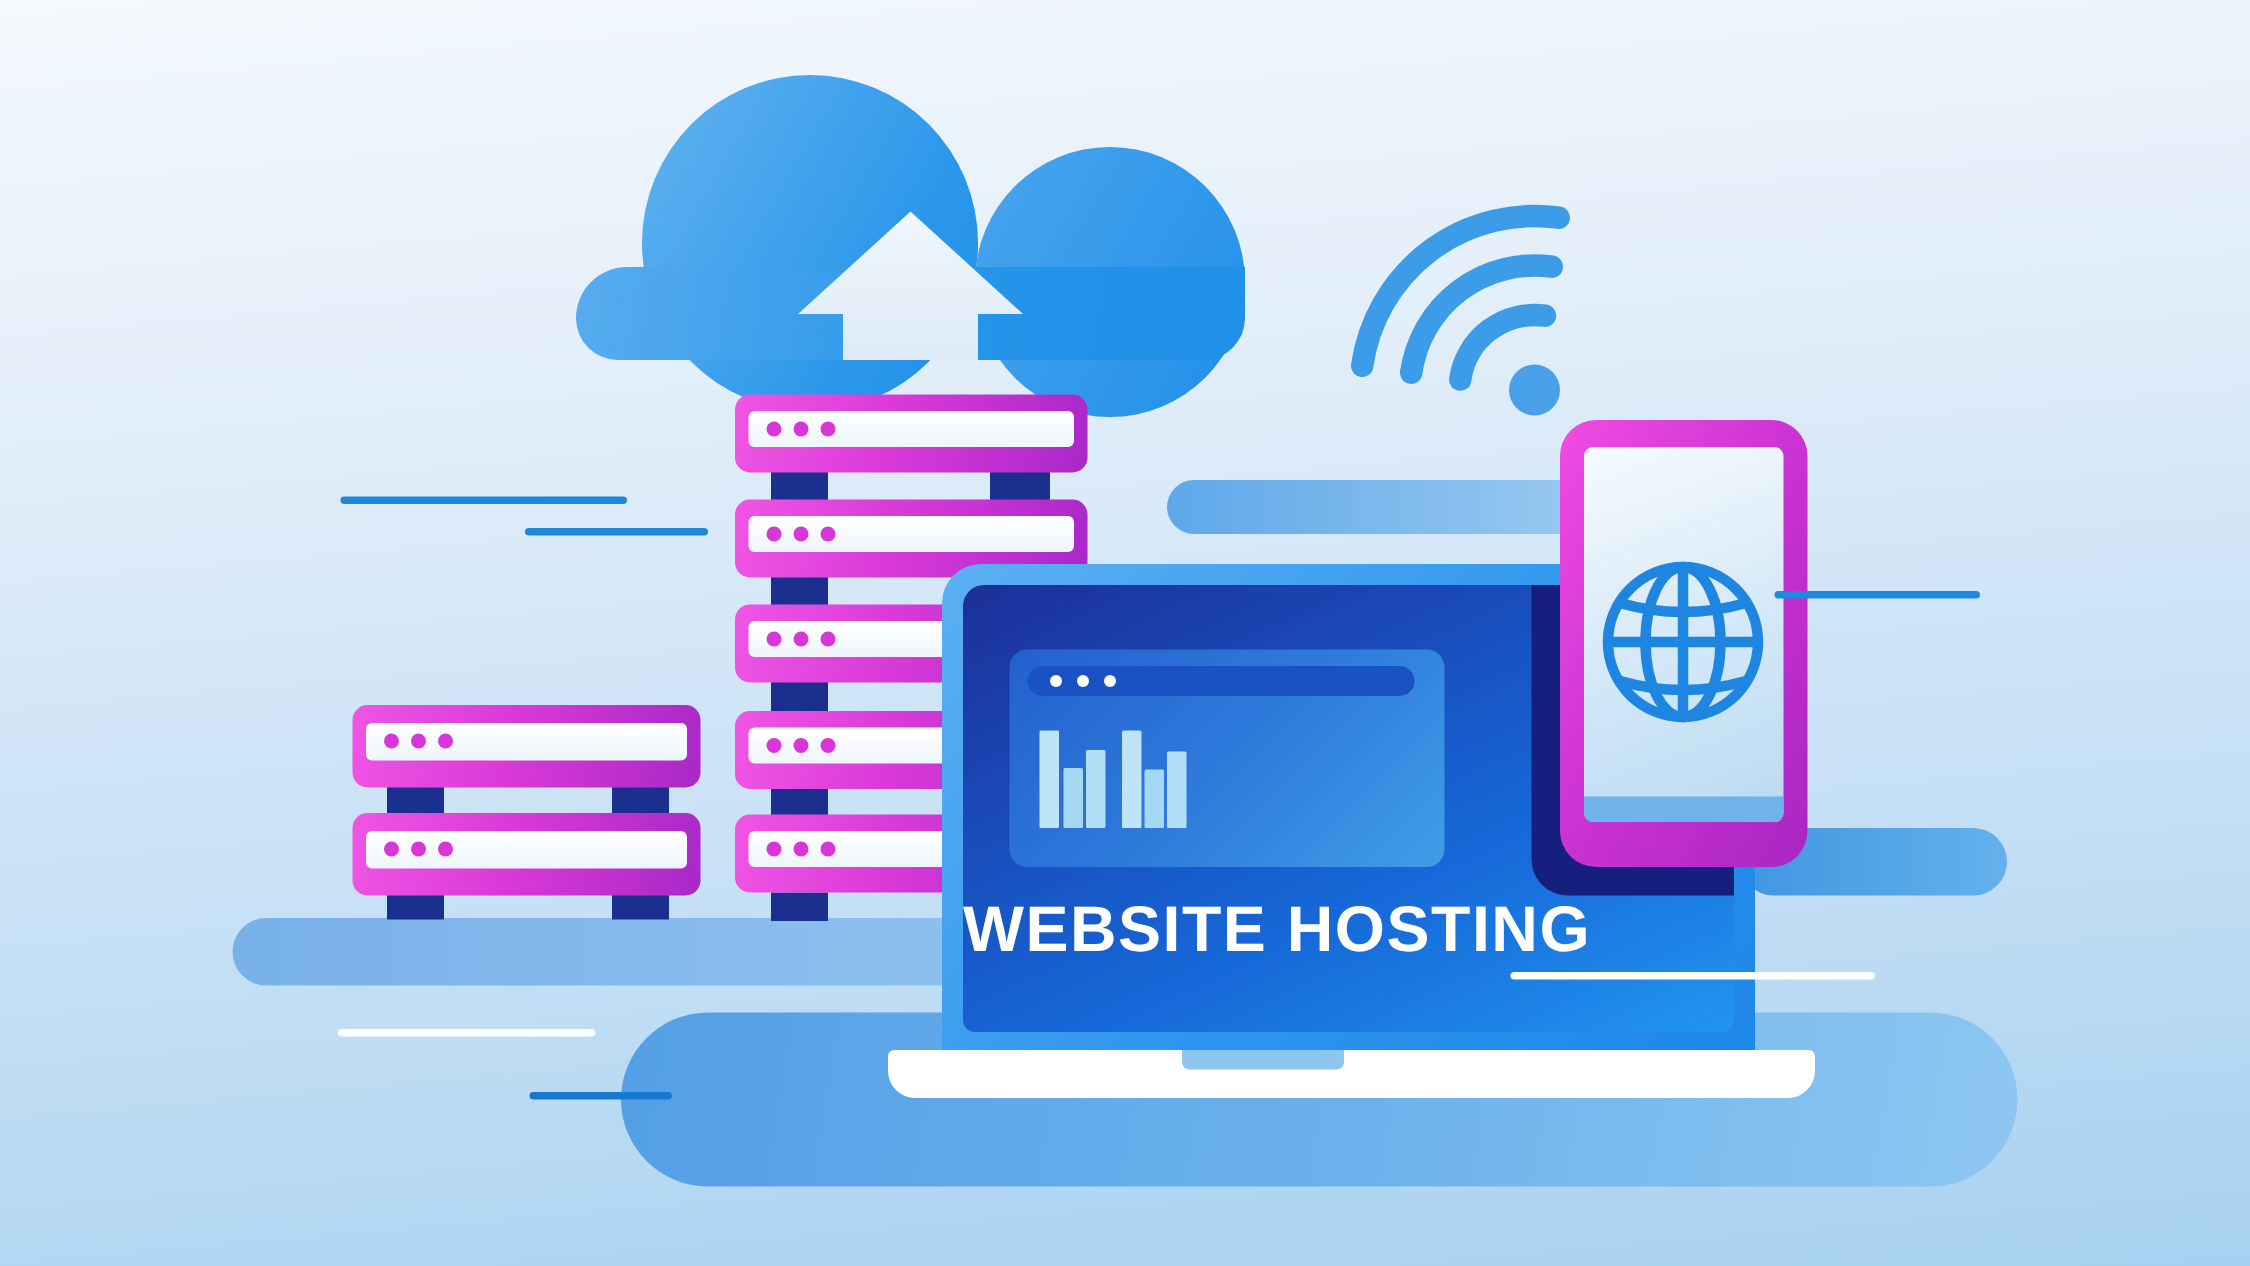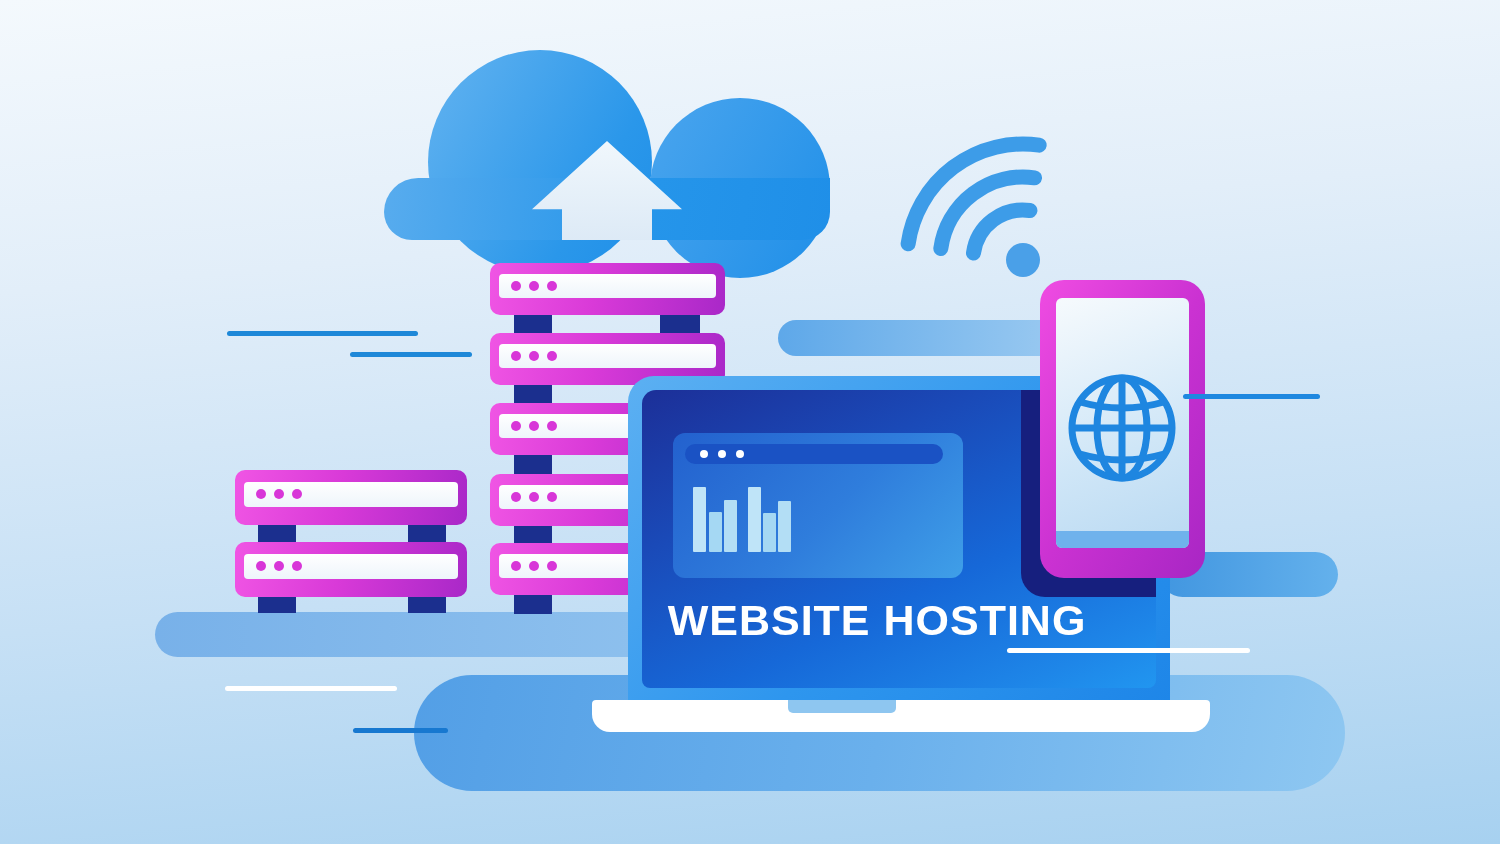--- a/index.html
+++ b/index.html
@@ -75,21 +75,21 @@
   .browser-bar{position:absolute;left:12px;top:11px;width:258px;height:20px;border-radius:10px;
     background:#1a52c4;}
   .browser-dot{position:absolute;top:6px;width:8px;height:8px;border-radius:50%;background:#ffffff;}
   .browser-dot:nth-child(1){left:15px;}
   .browser-dot:nth-child(2){left:33px;}
   .browser-dot:nth-child(3){left:51px;}
   .bar-chart{position:absolute;left:20px;bottom:26px;width:110px;height:66px;}
   .bar-chart span{position:absolute;bottom:0;width:13px;border-radius:1px;}
 
   .screen-title{position:absolute;left:0;top:206px;width:100%;box-sizing:border-box;
-    padding-right:44px;text-align:center;color:#ffffff;font-weight:700;font-size:43px;
+    padding-right:44px;color:#ffffff;font-weight:700;font-size:43px;
     letter-spacing:1px;white-space:nowrap;}
 
   
   .phone{left:1040px;top:280px;width:165px;height:298px;border-radius:24px;z-index:6;
     background:linear-gradient(120deg,#ef4ce2 0%,#cb32d2 50%,#a826c4 100%);}
   .phone-screen{position:absolute;left:16px;top:18px;width:133px;height:250px;border-radius:6px;
     overflow:hidden;background:linear-gradient(160deg,#f6fafd 0%,#cfe6f7 60%,#b9d9f2 100%);}
   .phone-footer{position:absolute;left:0;bottom:0;width:100%;height:17px;background:#6fb2ec;}
   .globe{position:absolute;left:6px;top:70px;}
 

